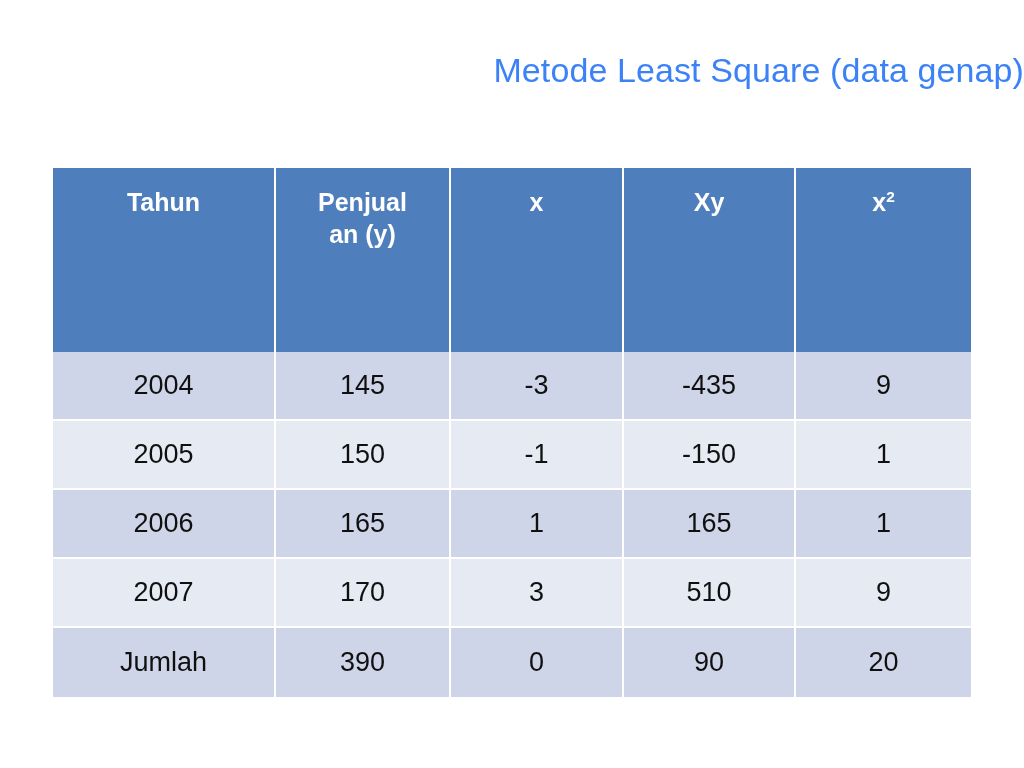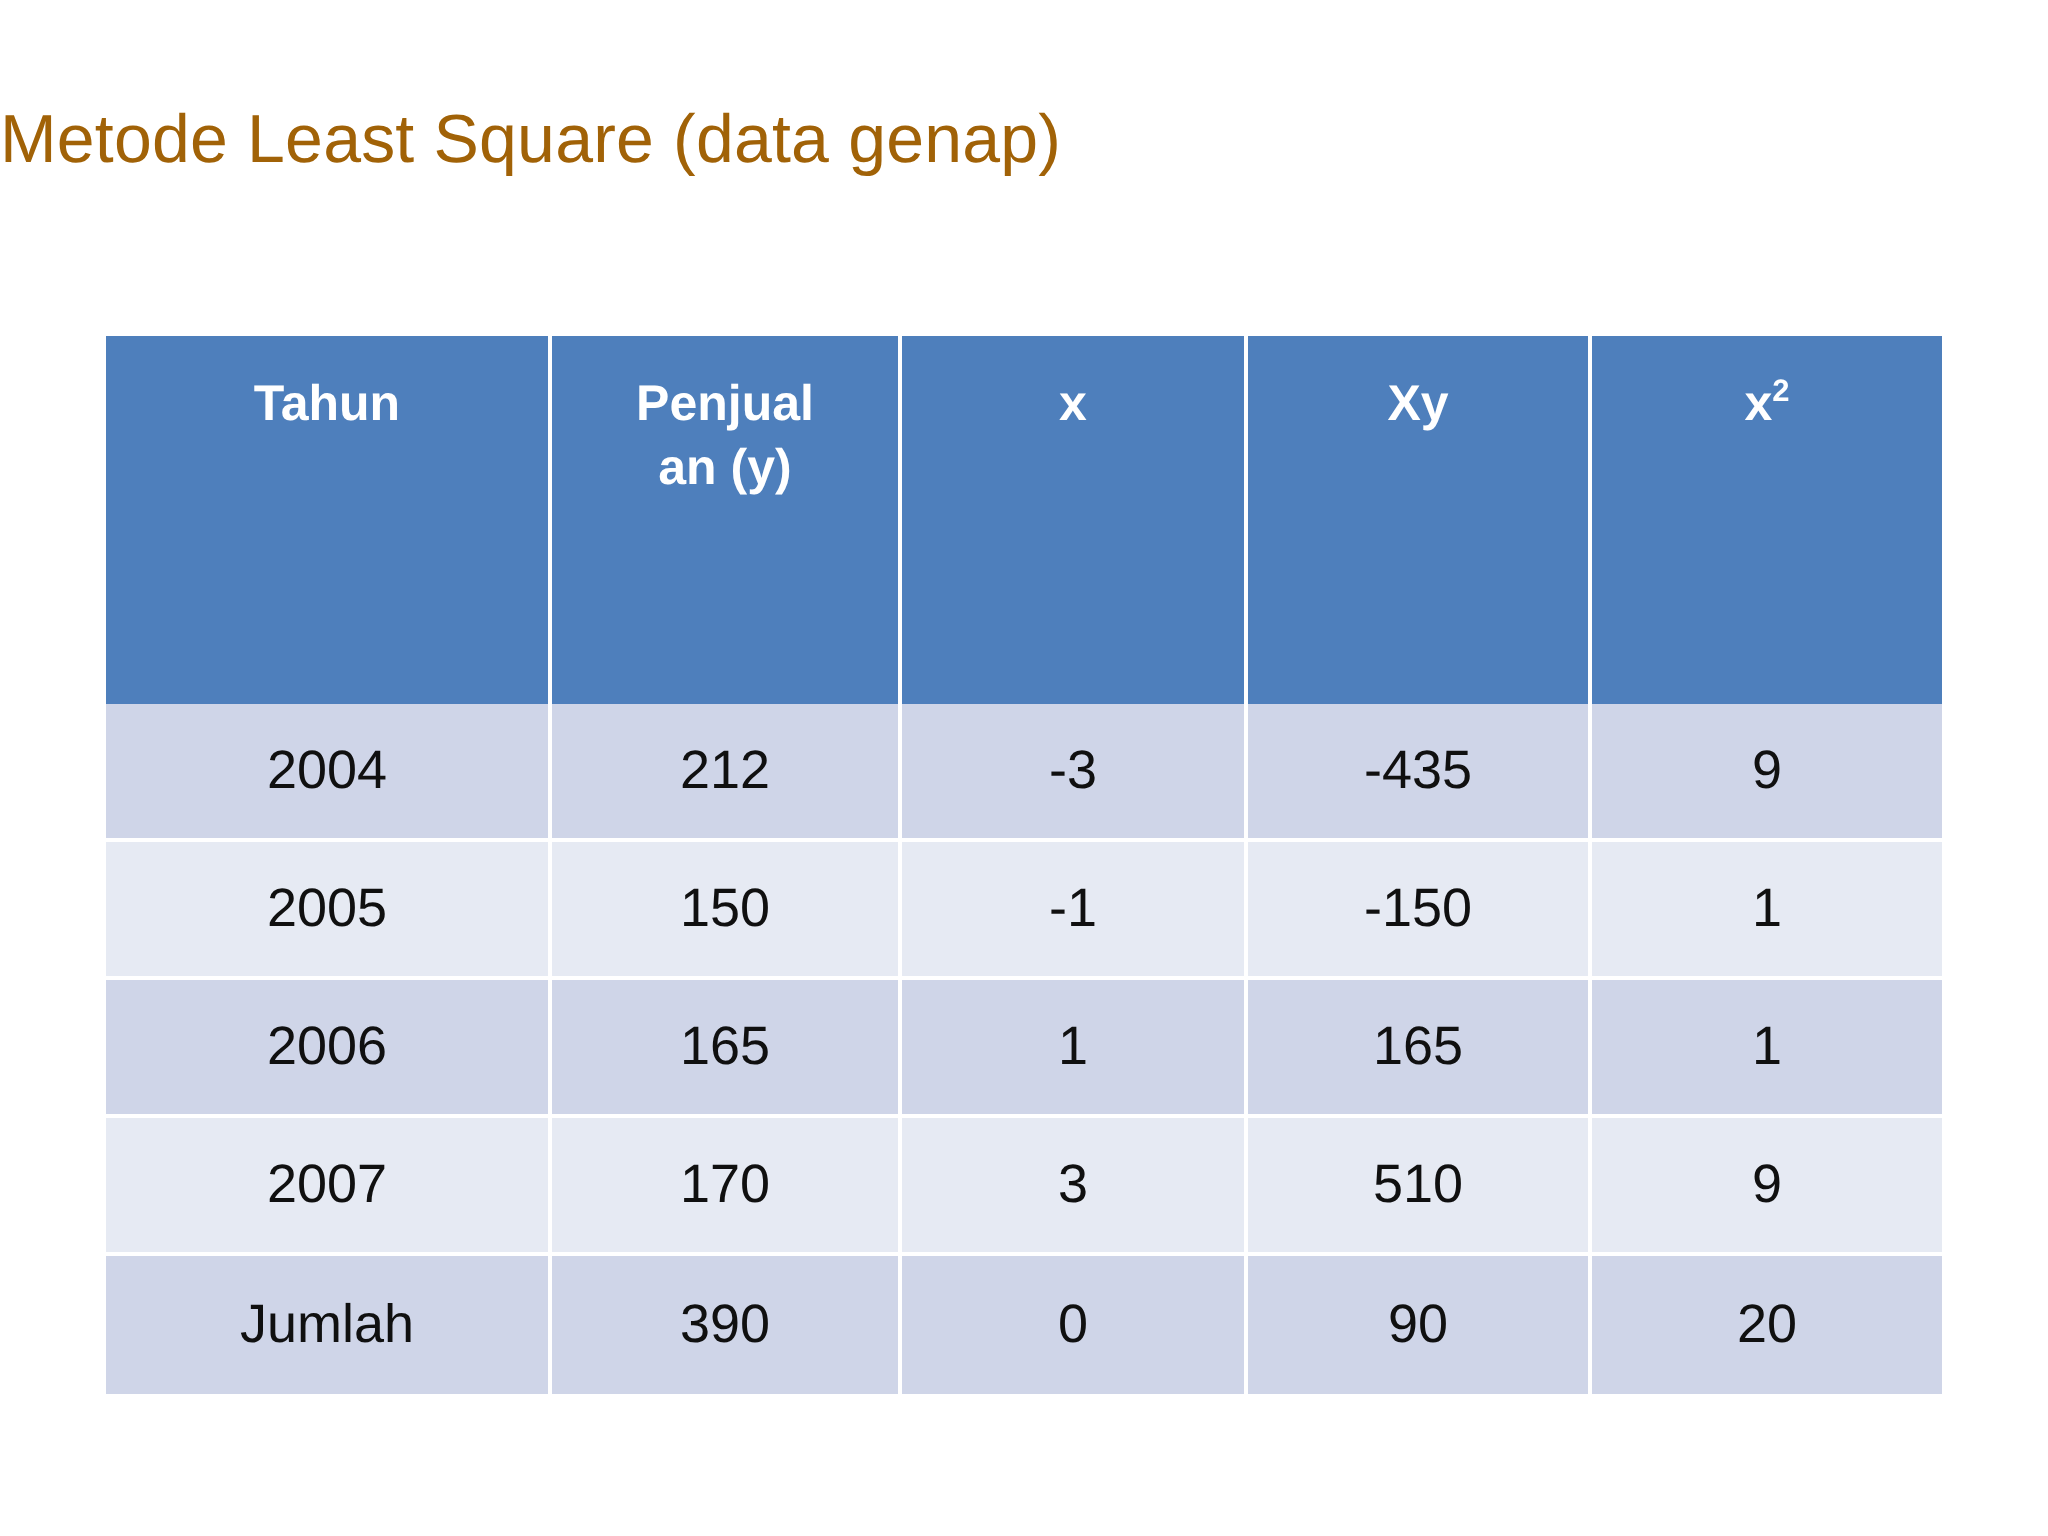--- a/index.html
+++ b/index.html
@@ -20,24 +20,24 @@
     inset: 0;
     background: #ffffff;
   }
 
   
   #slide-title {
     position: absolute;
     left: 0;
     top: 50px;
     width: 1024px;
-    text-align: left;
+    text-align: right;
     font-size: 34px;
     font-weight: 400;
-    color: #a16207;
+    color: #3b82f6;
     letter-spacing: 0.1px;
     line-height: 1.2;
     white-space: nowrap;
   }
 
   
   #data-table-wrap {
     position: absolute;
     left: 53px;
     top: 168px;
@@ -131,21 +131,21 @@
             <span class="hdr-line">Xy</span>
           </th>
           <th>
             <span class="hdr-line"><span>x</span><sup>2</sup></span>
           </th>
         </tr>
       </thead>
       <tbody>
         <tr class="band-dark">
           <td>2004</td>
-          <td>212</td>
+          <td>145</td>
           <td>-3</td>
           <td>-435</td>
           <td>9</td>
         </tr>
         <tr class="band-light">
           <td>2005</td>
           <td>150</td>
           <td>-1</td>
           <td>-150</td>
           <td>1</td>

